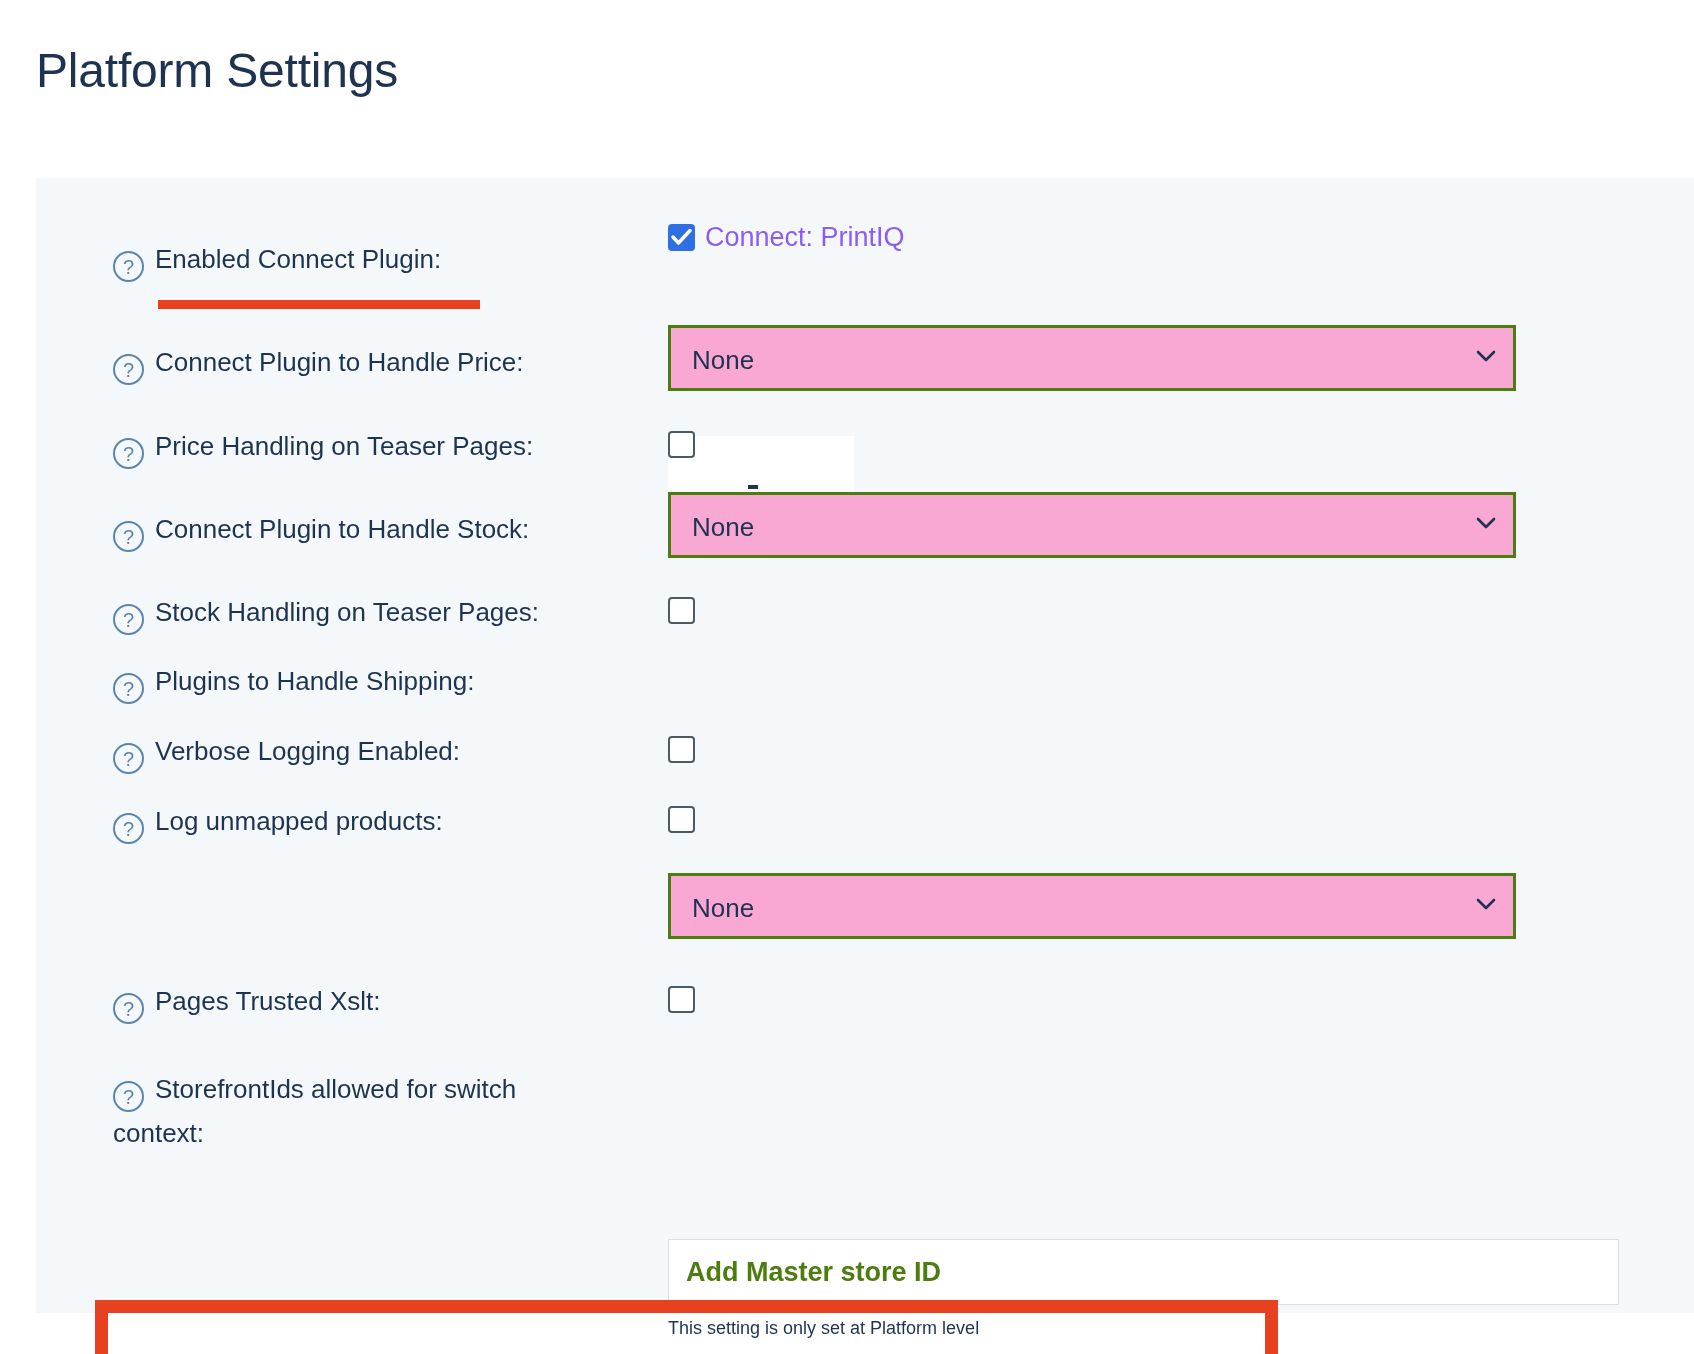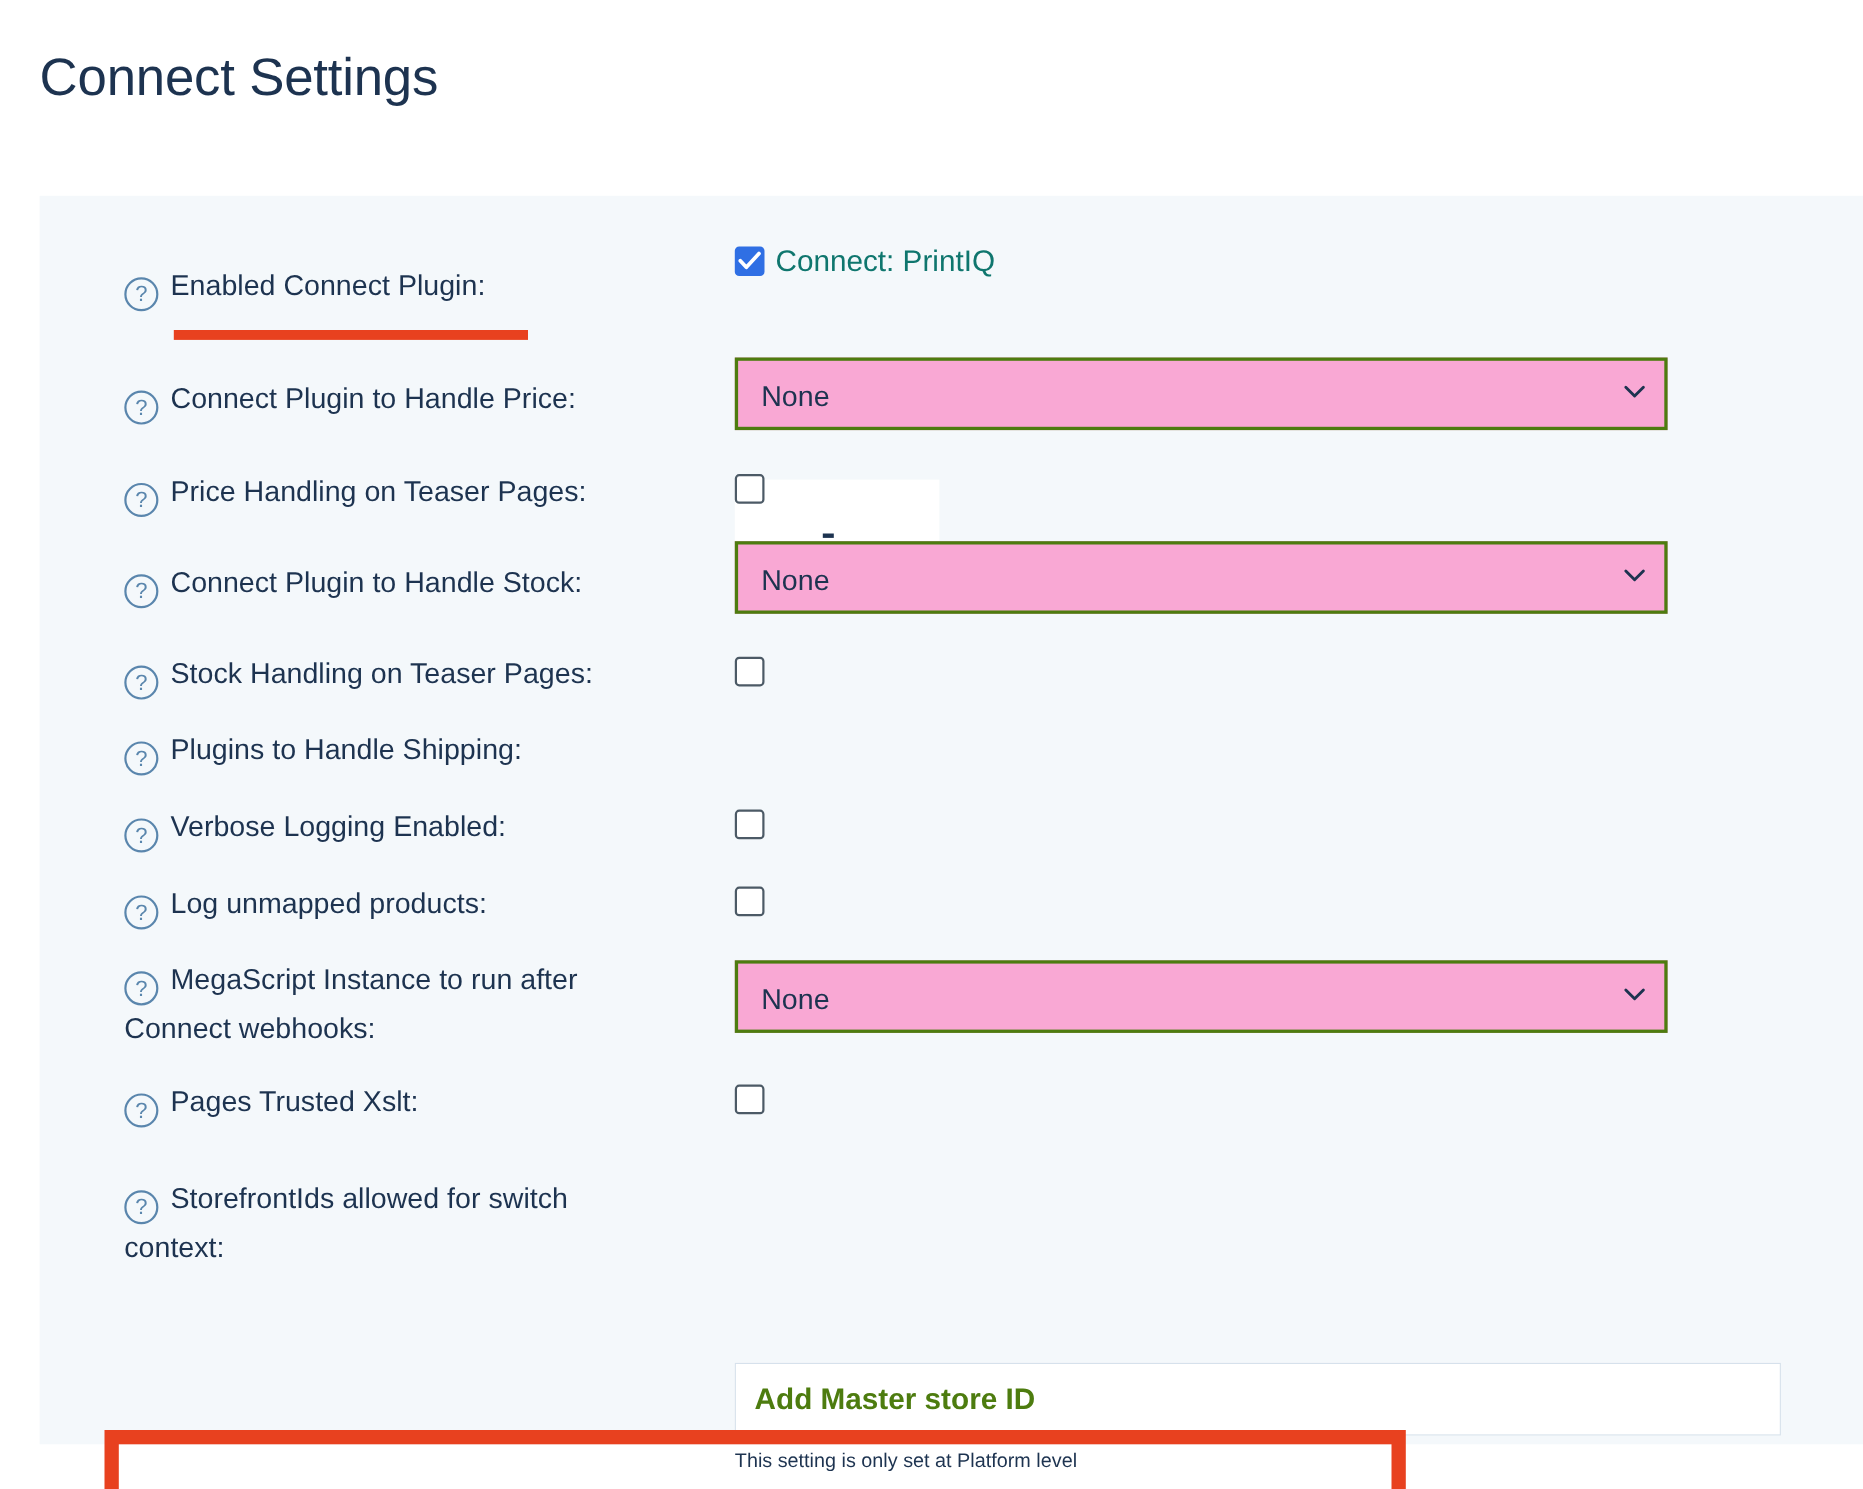--- a/index.html
+++ b/index.html
@@ -120,21 +120,21 @@
     box-sizing: border-box;
     display: inline-block;
     vertical-align: -4px;
     cursor: pointer;
   }
   .checkbox-checked svg { position:absolute; left:3px; top:4px; }
 
   .checkbox-inline-label {
     display: inline-block;
     font-size: 27px;
-    color: #0f766e;
+    color: #8b5cf6;
     margin-left: 10px;
     vertical-align: 1px;
   }
 
   
   .plugin-blank-box {
     position: absolute;
     left: 632px;
     top: 258px;
     width: 186px;
@@ -202,21 +202,21 @@
     left: 632px;
     top: 1130px;
     font-size: 18px;
     color: #1d3350;
     line-height: 40px;
   }
 </style>
 </head>
 <body>
 
-<div class="page-title">Connect Settings</div>
+<div class="page-title">Platform Settings</div>
 
 <div class="settings-panel">
 
   <div class="label-cell" style="top:60px;">
     <span class="help-icon">?</span><span class="label-text">Enabled Connect Plugin:</span>
   </div>
   <div class="red-underline"></div>
 
   <div class="ctrl-cell" style="top:44px;">
     <span class="checkbox-checked">
@@ -281,23 +281,20 @@
     <div class="checkbox"></div>
   </div>
 
   <div class="label-cell" style="top:622px;">
     <span class="help-icon">?</span><span class="label-text">Log unmapped products:</span>
   </div>
   <div class="ctrl-cell" style="top:628px;">
     <div class="checkbox"></div>
   </div>
 
-  <div class="label-cell" style="top:691px; width:440px;">
-    <span class="help-icon">?</span><span class="label-text">MegaScript Instance to run after Connect webhooks:</span>
-  </div>
   <div class="ctrl-cell" style="top:695px;">
     <div class="select-box">
       <span class="select-value">None</span>
       <span class="chevron">
         <svg width="22" height="22" viewBox="0 0 22 22">
             <path d="M3 7 L11 15 L19 7" stroke="#1d3350" stroke-width="2.6" fill="none" stroke-linecap="round" stroke-linejoin="round"></path>
           </svg>
       </span>
     </div>
   </div>

